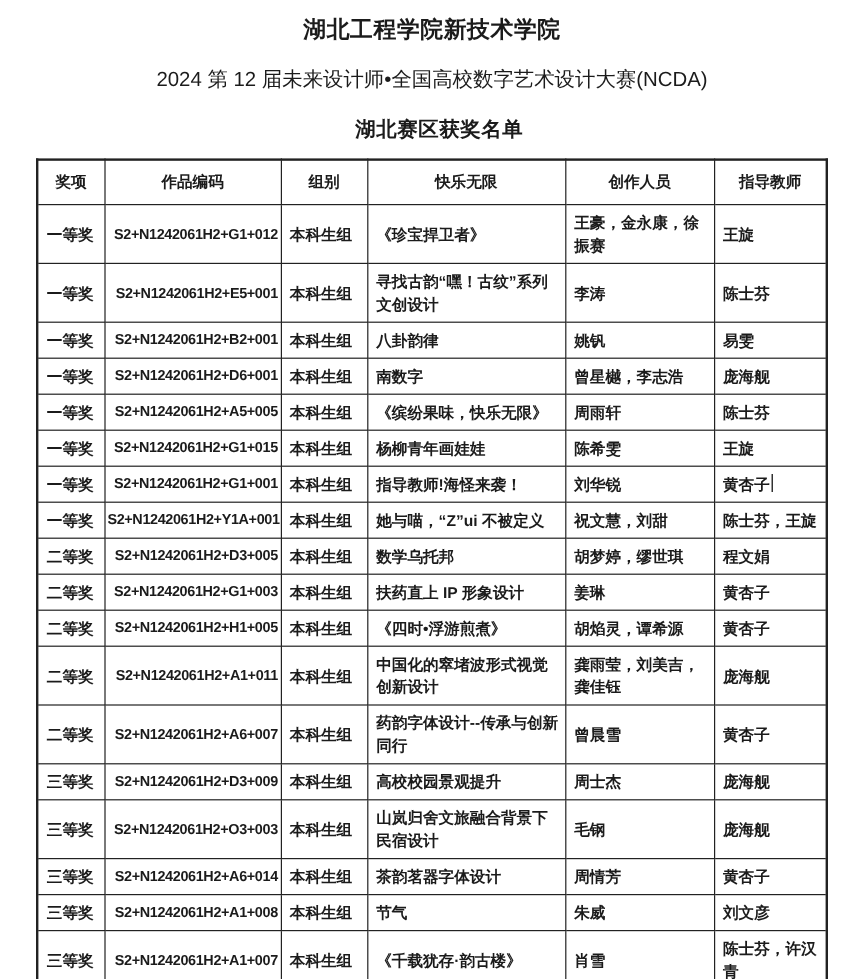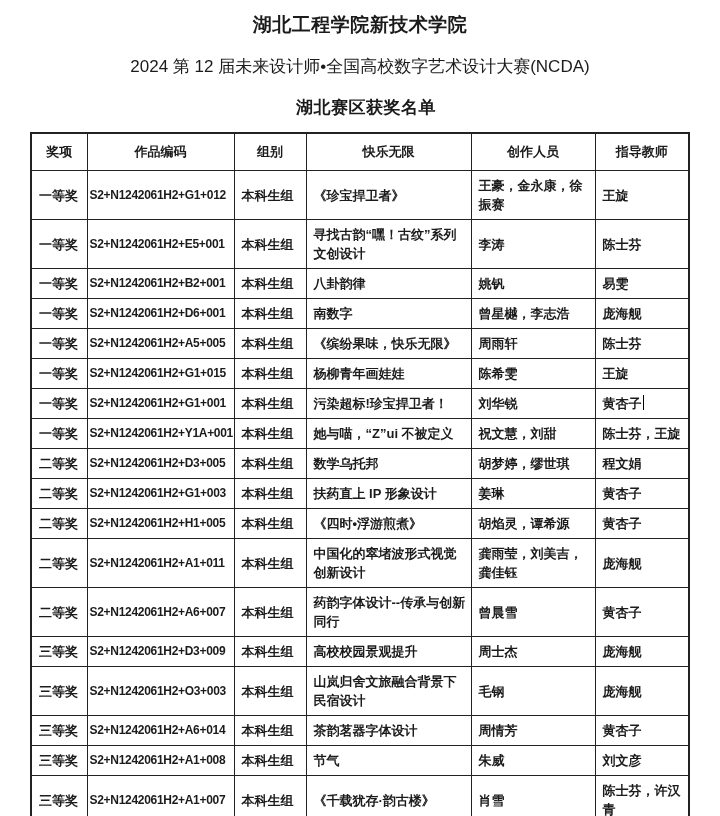--- a/index.html
+++ b/index.html
@@ -39,21 +39,21 @@
     padding: 9px 8px;
     text-align: center;
   }
   .awards td {
     font-size: 13px;
     line-height: 19px;
     padding: 5px 7px;
   }
   td.c-award, td.c-group { text-align: left; }
   td.c-code {
-    text-align: left;
+    text-align: right;
     font-size: 12px;
     letter-spacing: -0.3px;
     white-space: nowrap;
     padding: 5px 2px;
   }
   td.c-title { text-align: left; padding: 5px 5px 5px 7px; }
   td.c-creators, td.c-teachers { text-align: left; }
 
   .caret {
     display: inline-block;
@@ -140,21 +140,21 @@
           <td class="c-code">S2+N1242061H2+G1+015</td>
           <td class="c-group">本科生组</td>
           <td class="c-title">杨柳青年画娃娃</td>
           <td class="c-creators">陈希雯</td>
           <td class="c-teachers">王旋</td>
         </tr>
         <tr>
           <td class="c-award">一等奖</td>
           <td class="c-code">S2+N1242061H2+G1+001</td>
           <td class="c-group">本科生组</td>
-          <td class="c-title">污染超标!珍宝捍卫者！</td>
+          <td class="c-title">指导教师!海怪来袭！</td>
           <td class="c-creators">刘华锐</td>
           <td class="c-teachers">黄杏子<span class="caret"></span></td>
         </tr>
         <tr>
           <td class="c-award">一等奖</td>
           <td class="c-code">S2+N1242061H2+Y1A+001</td>
           <td class="c-group">本科生组</td>
           <td class="c-title">她与喵，“Z”ui 不被定义</td>
           <td class="c-creators">祝文慧，刘甜</td>
           <td class="c-teachers">陈士芬，王旋</td>

